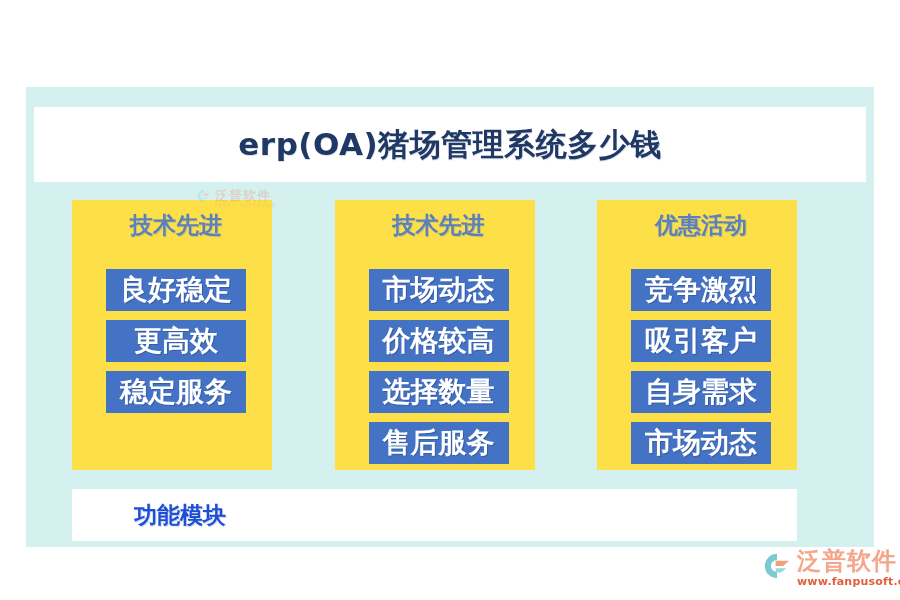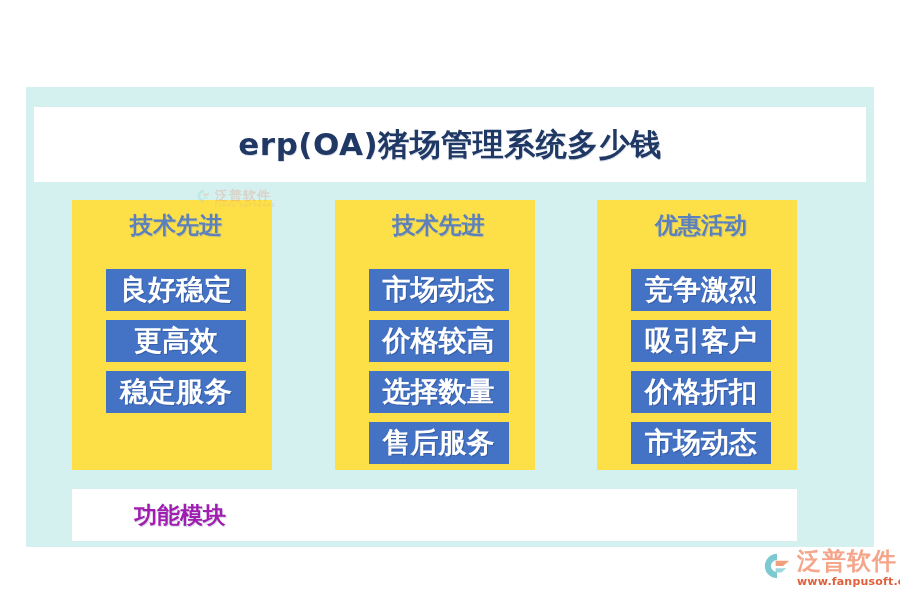--- a/index.html
+++ b/index.html
@@ -111,21 +111,21 @@
     height: 52px;
     background: #ffffff;
     box-sizing: border-box;
     display: flex;
     align-items: center;
     padding: 0 16px;
   }
   #bottom-label {
     font-size: 23px;
     font-weight: bold;
-    color: #a21caf;
+    color: #1d4ed8;
     line-height: 1;
     white-space: nowrap;
     width: 184px;
     text-align: center;
     text-shadow: 1px 1px 0 rgba(130,150,185,0.35);
   }
   .bottom-chips {
     flex: 1;
     display: flex;
     justify-content: space-between;
@@ -230,21 +230,21 @@
         <div class="chip">选择数量</div>
         <div class="chip">售后服务</div>
       </div>
     </div>
 
     <div class="column-panel">
       <div class="column-header">优惠活动</div>
       <div class="chip-list">
         <div class="chip">竞争激烈</div>
         <div class="chip">吸引客户</div>
-        <div class="chip">价格折扣</div>
+        <div class="chip">自身需求</div>
         <div class="chip">市场动态</div>
       </div>
     </div>
 
   </div>
 
   <div id="bottom-panel">
     <div id="bottom-label">功能模块</div>
   </div>
 

